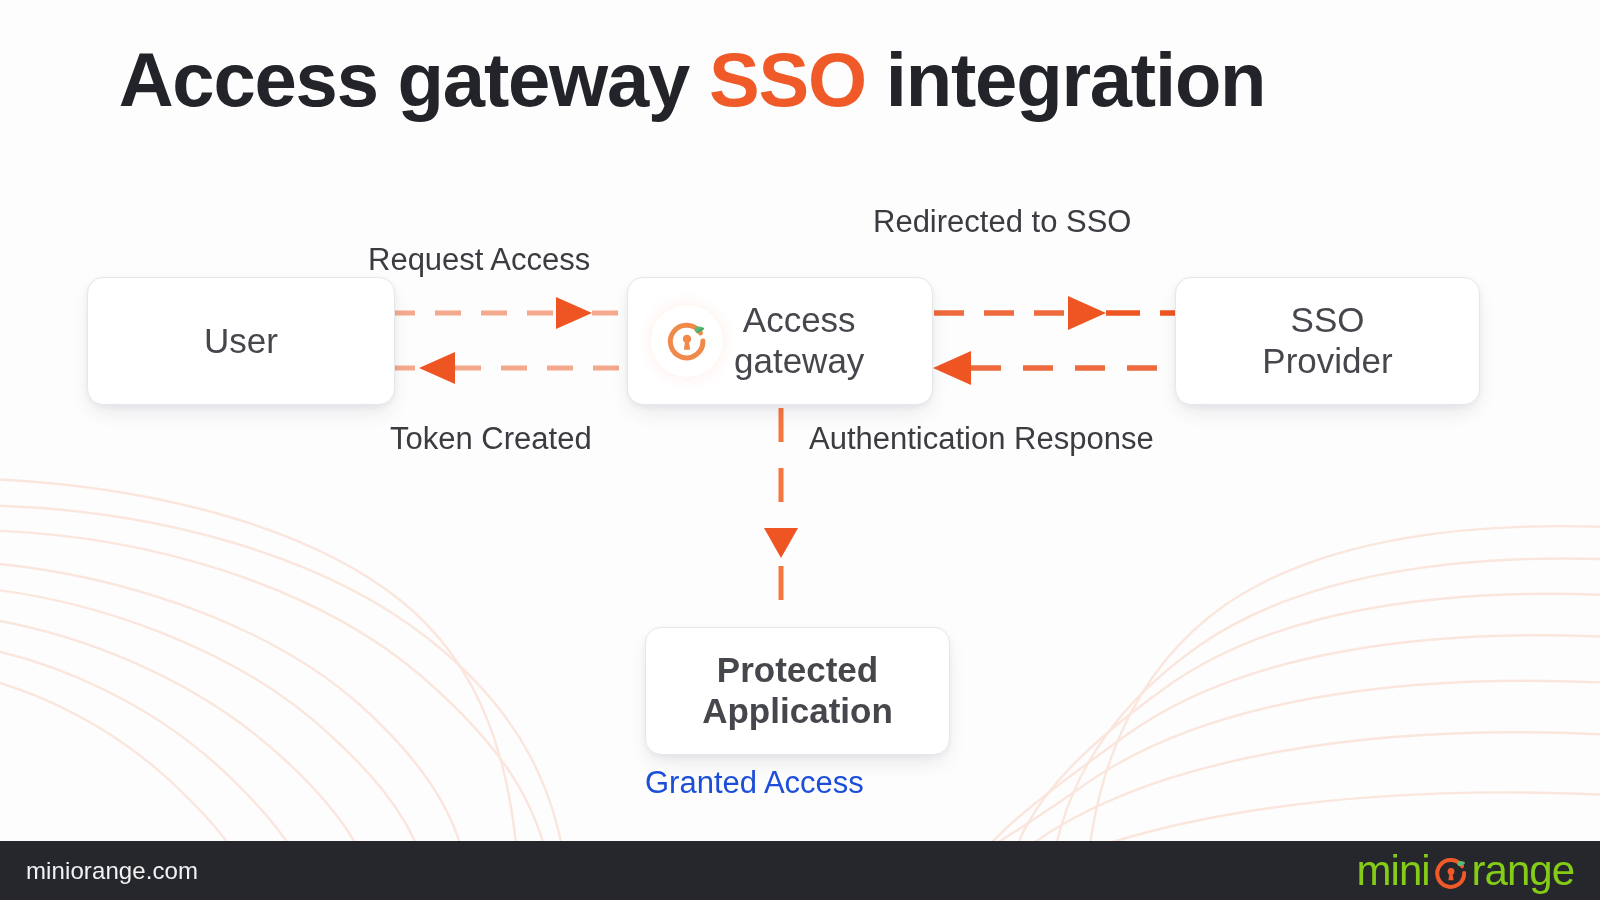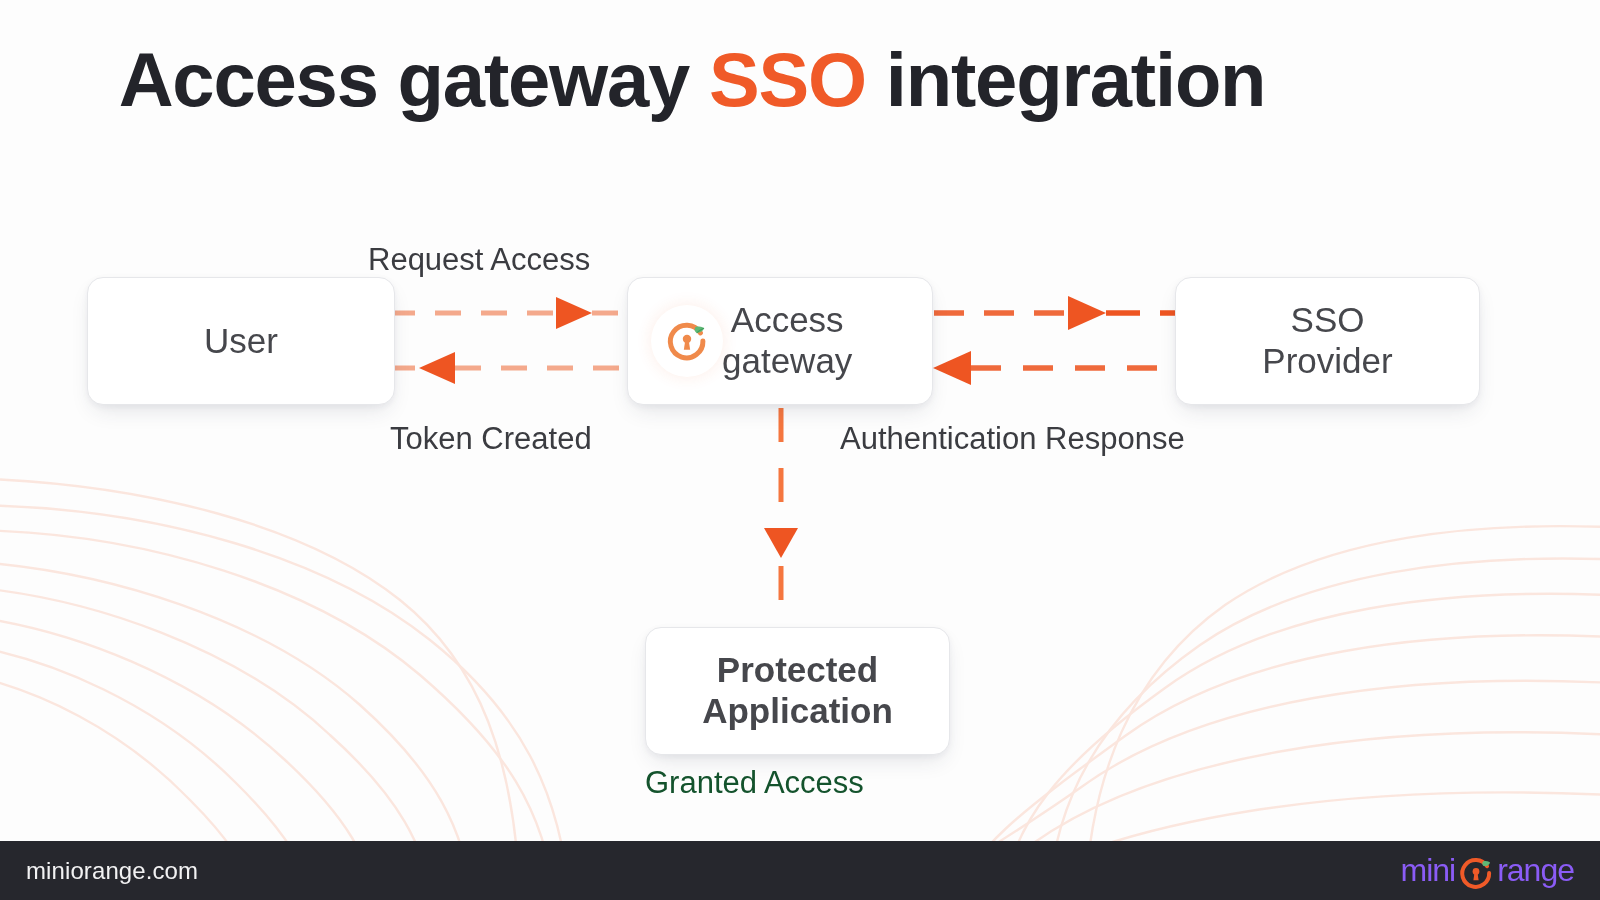--- a/index.html
+++ b/index.html
@@ -59,21 +59,21 @@
     justify-content: center;
     color: #46474c;
     font-size: 35px;
     line-height: 1.16;
     text-align: center;
     z-index: 4;
   }
 
   #node-user          { left: 87px;   top: 277px; width: 308px; height: 128px; text-align: center; }
   #node-gateway       { left: 627px;  top: 277px; width: 306px; height: 128px;
-                        justify-content: flex-start; padding-left: 30px; gap: 6px; }
+                        justify-content: flex-start; padding-left: 30px; gap: 18px; }
   #node-sso           { left: 1175px; top: 277px; width: 305px; height: 128px; }
   #node-app           { left: 645px;  top: 627px; width: 305px; height: 128px; font-weight: bold; }
 
   .node-label { white-space: pre-line; }
 
   
   .mo-mark {
     position: relative;
     flex: 0 0 auto;
     width: 58px;
@@ -90,22 +90,22 @@
   .edge-label {
     position: absolute;
     font-size: 31px;
     color: #3b3c41;
     white-space: nowrap;
     z-index: 5;
   }
   #lbl-request   { left: 368px;  top: 204px; margin-top: 38px; }
   #lbl-redirect  { left: 873px;  top: 204px; }
   #lbl-token     { left: 390px;  top: 421px; }
-  #lbl-authresp  { left: 840px;  top: 421px; }
-  #lbl-granted   { left: 645px;  top: 765px; color: #14532d; }
+  #lbl-authresp  { left: 809px;  top: 421px; }
+  #lbl-granted   { left: 645px;  top: 765px; color: #1d4ed8; }
 
   
   .edges {
     position: absolute;
     inset: 0;
     width: 1600px;
     height: 900px;
     z-index: 3;
     pointer-events: none;
   }
@@ -125,22 +125,22 @@
     z-index: 10;
   }
   .footer-url {
     color: #f2f2f3;
     font-size: 24px;
     letter-spacing: 0.1px;
   }
   .footer-logo {
     display: flex;
     align-items: center;
-    color: #8b5cf6;
-    font-size: 32px;
+    color: #84cc16;
+    font-size: 42px;
     letter-spacing: -1px;
   }
   .footer-logo .mark-inline {
     display: inline-flex;
     align-items: center;
     justify-content: center;
     width: 40px;
     height: 40px;
     margin: 0 1px;
     position: relative;
@@ -238,20 +238,21 @@
     <span class="node-label">SSO
 Provider</span>
   </div>
 
   <div class="node" id="node-app">
     <span class="node-label">Protected
 Application</span>
   </div>
 
   <div class="edge-label" id="lbl-request">Request Access</div>
+  <div class="edge-label" id="lbl-redirect">Redirected to SSO</div>
   <div class="edge-label" id="lbl-token">Token Created</div>
   <div class="edge-label" id="lbl-authresp">Authentication Response</div>
   <div class="edge-label" id="lbl-granted">Granted Access</div>
 
   <div class="footer">
     <span class="footer-url">miniorange.com</span>
     <span class="footer-logo">
       <span>mini</span>
       <span class="mark-inline">
         <svg width="38" height="38" viewBox="0 0 48 48" aria-hidden="true">

